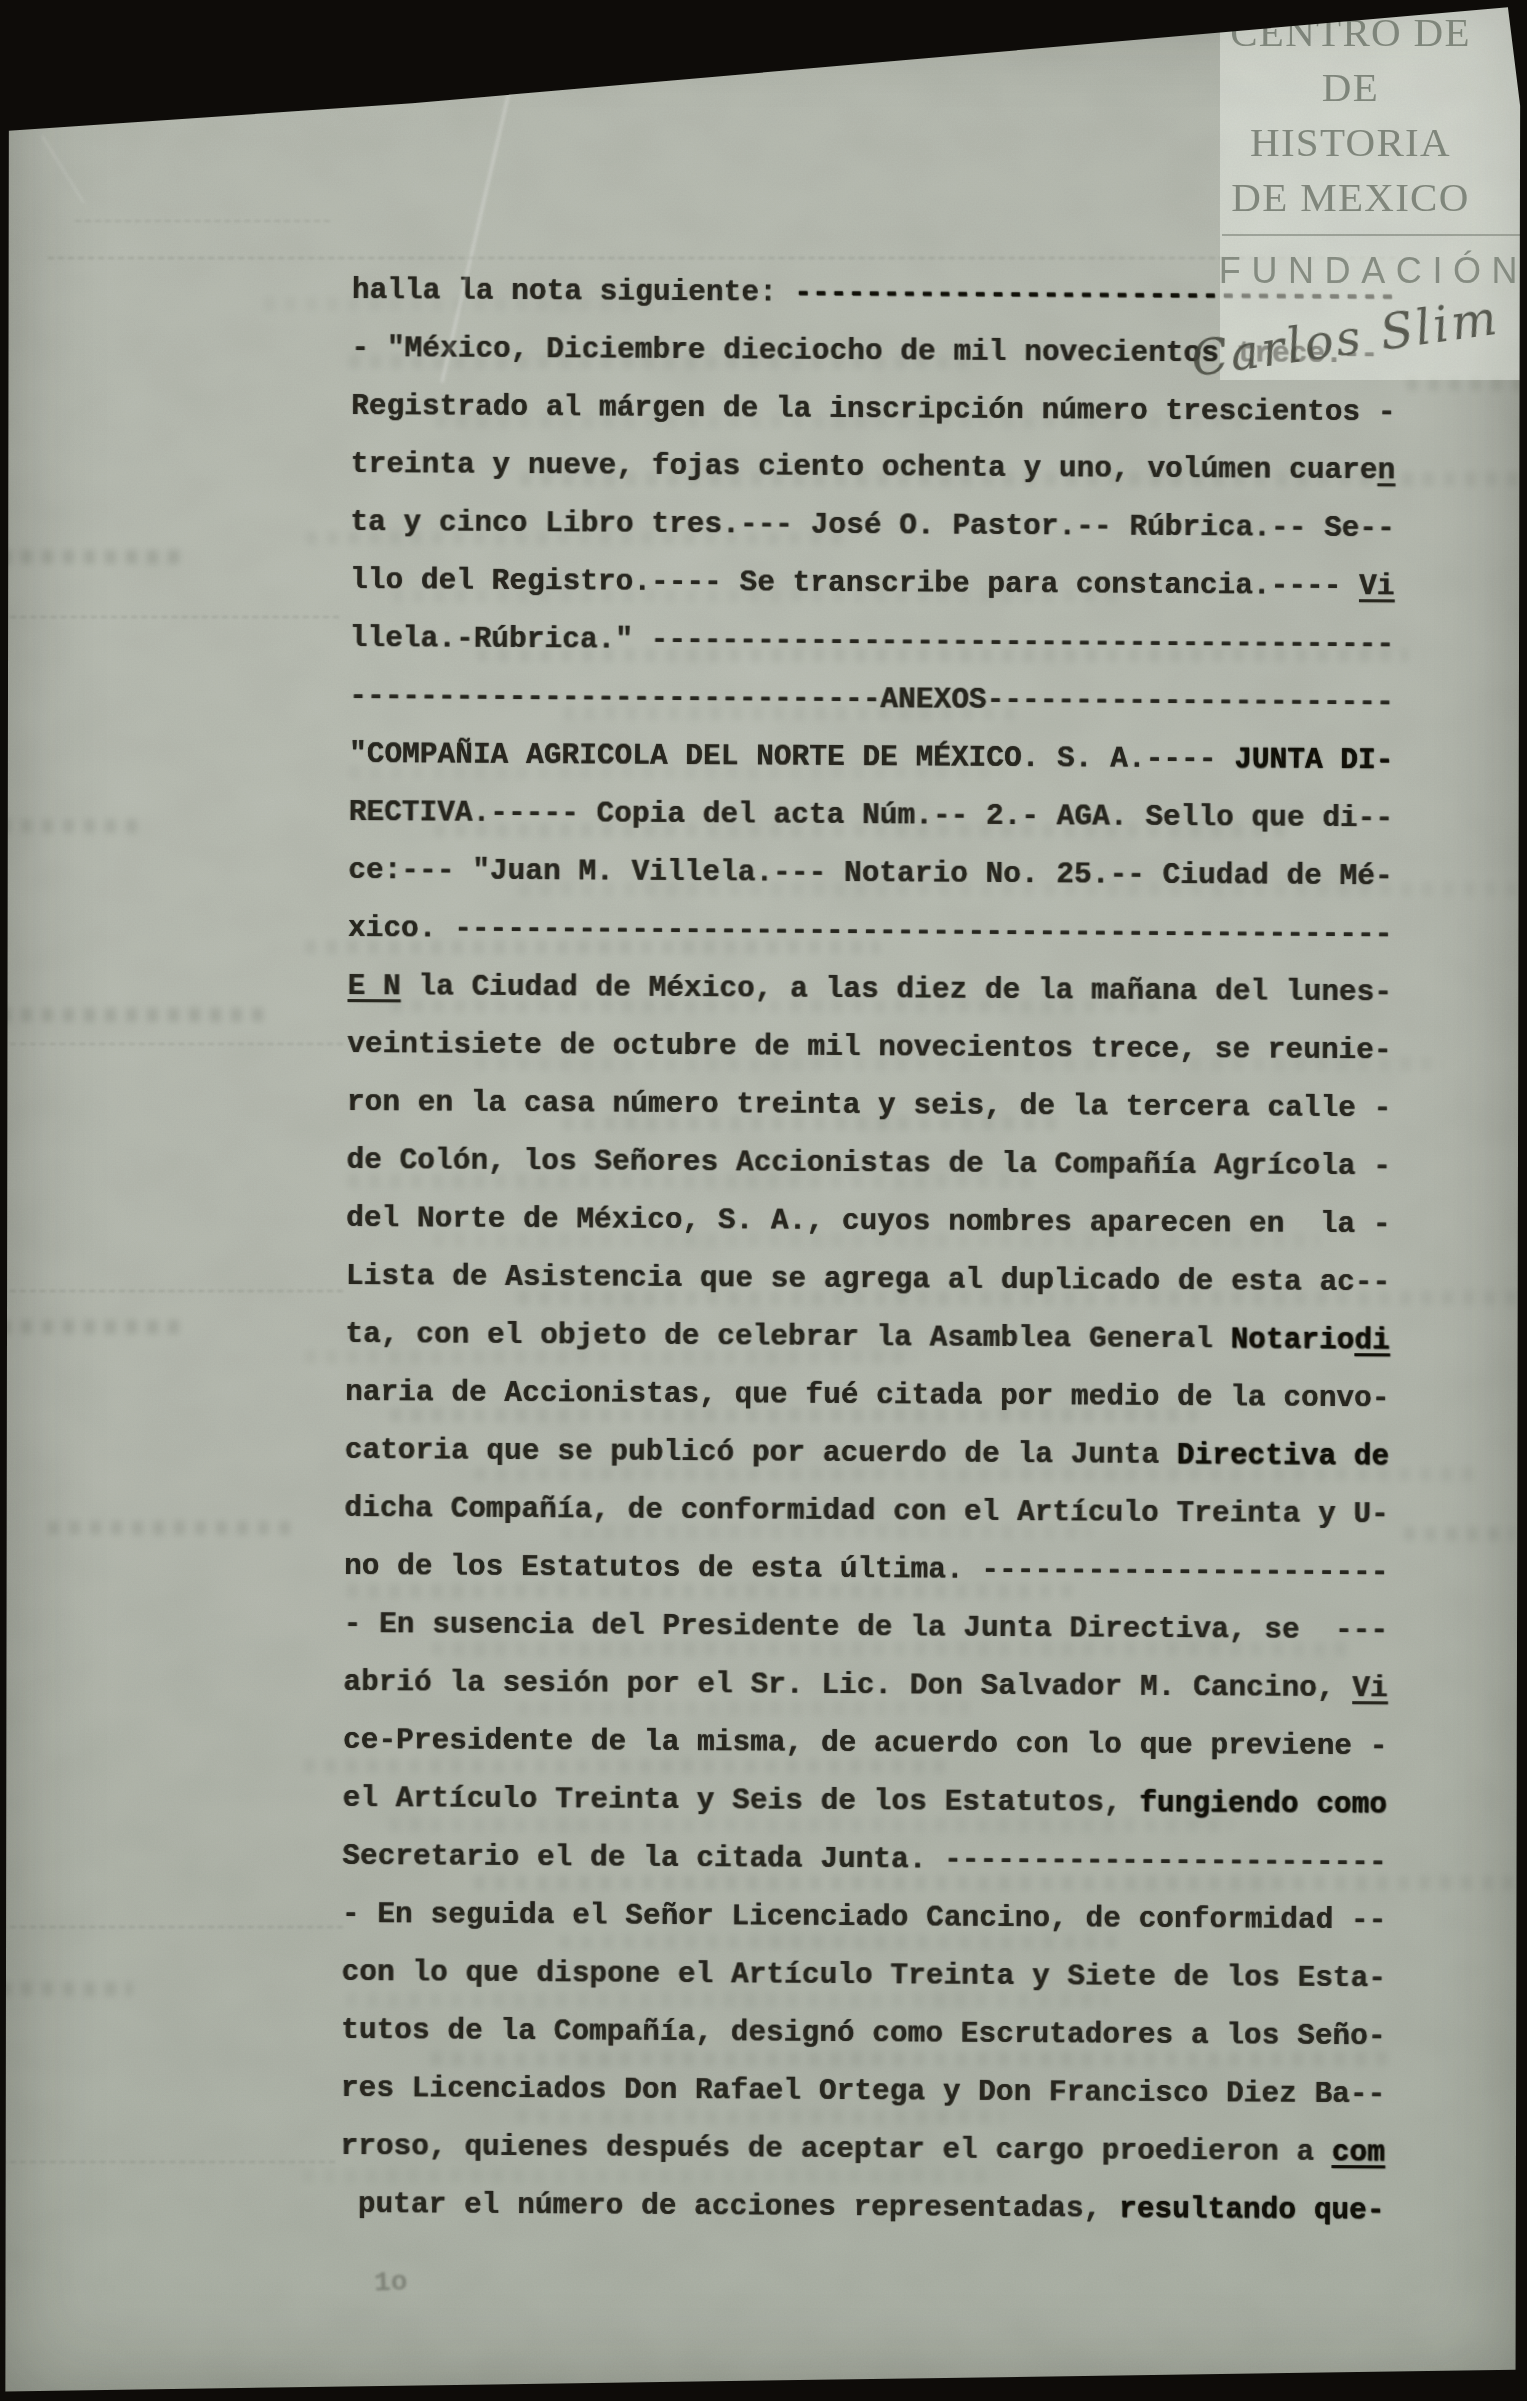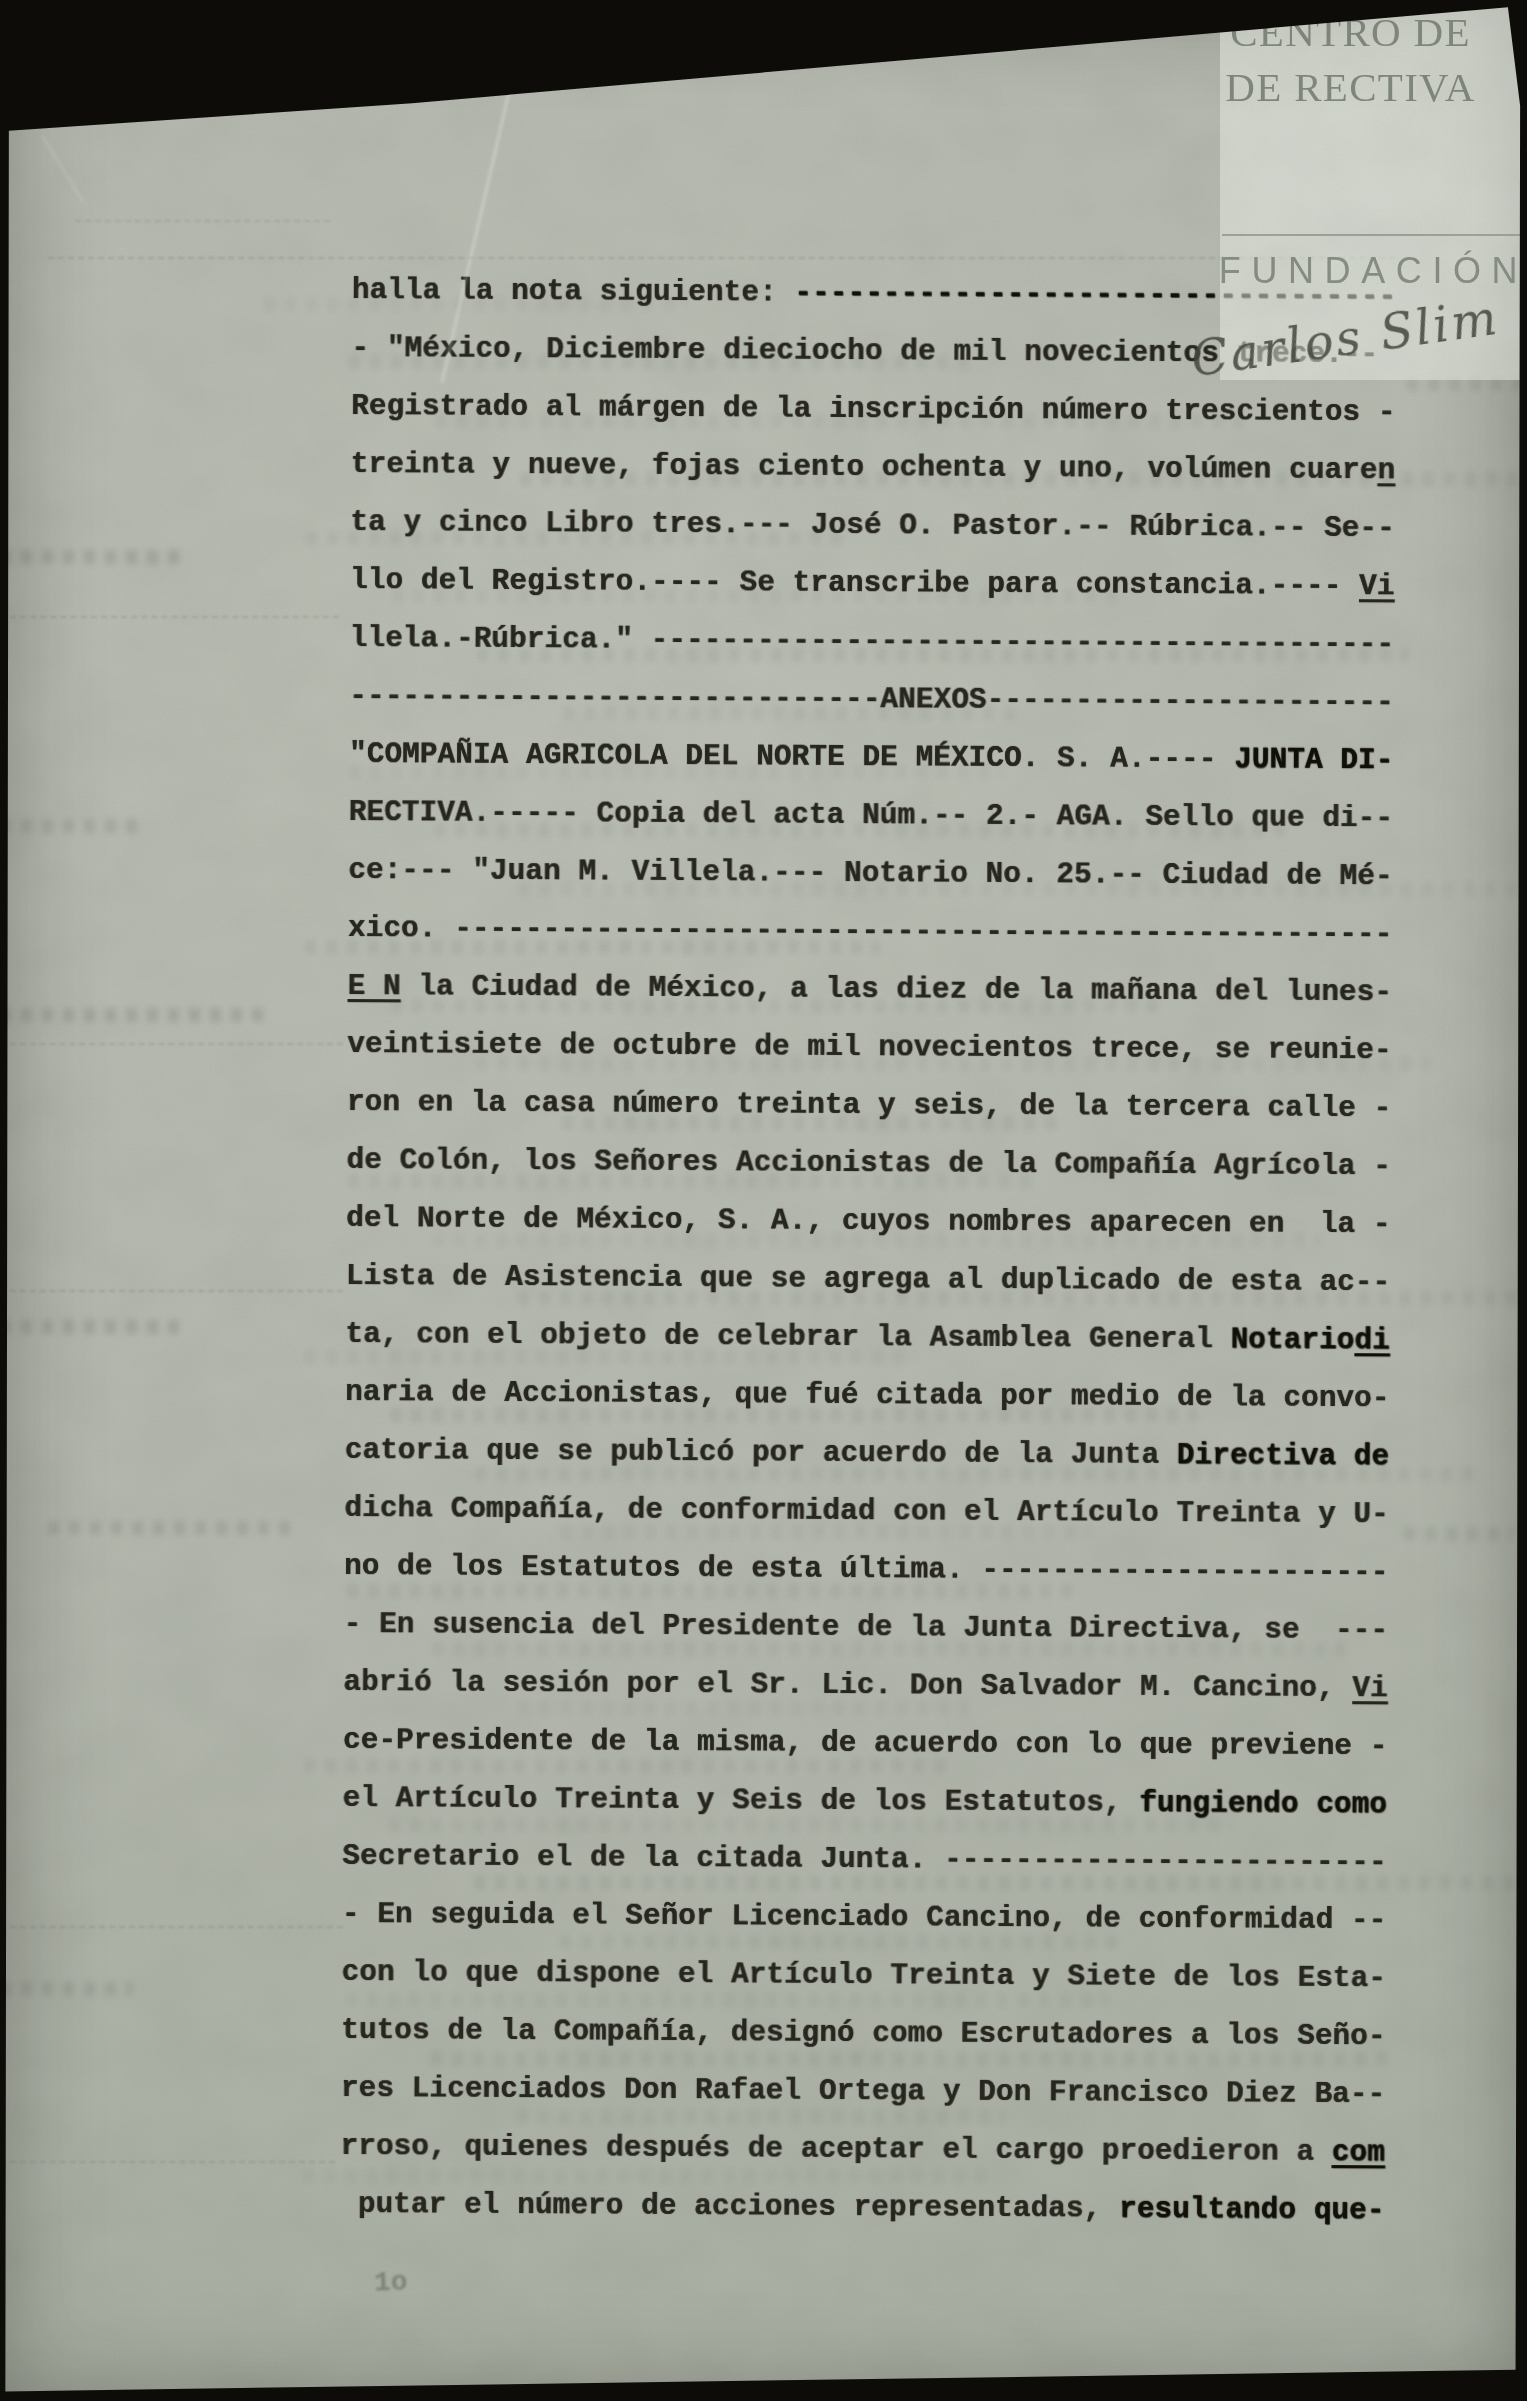--- a/index.html
+++ b/index.html
@@ -153,21 +153,22 @@
       <div class="line"><span>res Licenciados Don Rafael Ortega y Don Francisco Diez Ba--</span></div>
       <div class="line"><span>rroso, quienes después de aceptar el cargo proedieron a </span><span class="u b">com</span></div>
       <div class="line"><span> putar el número de acciones representadas, </span><span class="b">resultando que-</span></div>
     </div>
 
   <div class="faint-mark">1o</div>
 
   <div class="wm-box"></div>
   <div class="wm-lines" id="wm-lines">
       <div>CENTRO DE</div>
-      <div>DE RECTIVA</div>
+      <div>DE HISTORIA</div>
+      <div>DE MEXICO</div>
     </div>
   <div class="wm-rule"></div>
   <div class="wm-foundation">FUNDACIÓN</div>
   <div class="signature">Carlos Slim</div>
 
   <div class="crease crease1"></div>
   <div class="crease crease2"></div>
 
   <svg class="texture" width="1527" height="2401" aria-hidden="true" viewBox="0 0 1735 2728">
     <filter id="mottle" x="0" y="0" width="100%" height="100%">

